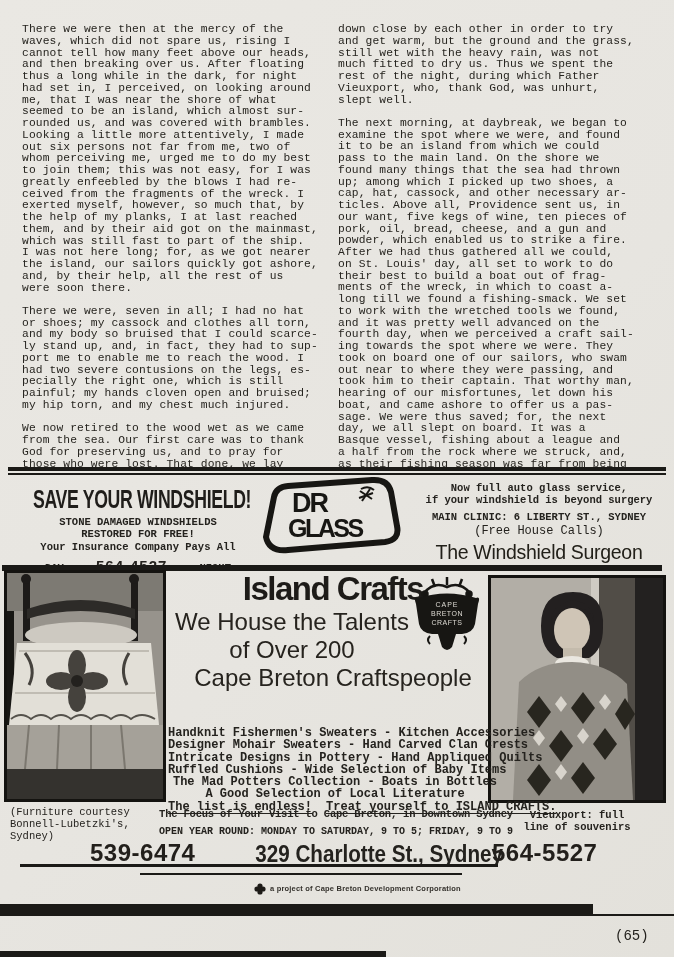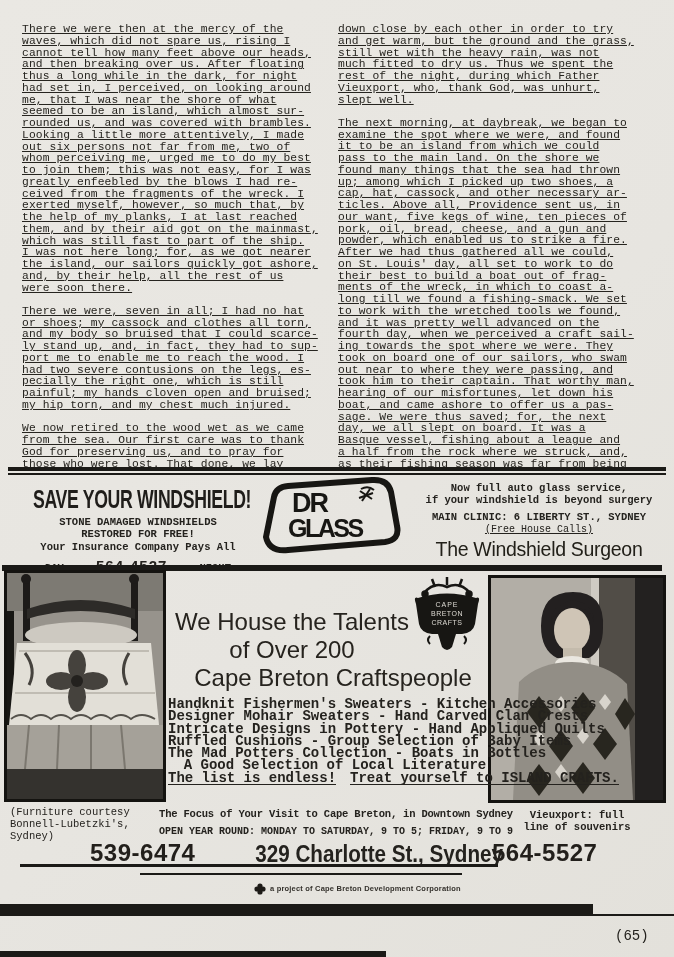--- a/index.html
+++ b/index.html
@@ -2,41 +2,41 @@
 <html><head>
 <meta charset="utf-8">
 <style>
   html,body{margin:0;padding:0;background:#cfccc7;}
   .page{position:relative;width:674px;height:957px;background:linear-gradient(135deg,#eae8e3 0%,#e7e5e0 55%,#e3e1db 100%);overflow:hidden;color:#24221e;}
   .abs{position:absolute;}
   .mono{font-family:"Liberation Mono","DejaVu Sans Mono",monospace;}
   .sans{font-family:"Liberation Sans","DejaVu Sans",sans-serif;}
   
   .col{top:24px;font-size:11.3px;line-height:11.75px;letter-spacing:0.1px;color:#26241f;}
-  .col .para{margin:0 0 11.7px 0;white-space:pre;text-decoration:underline;}
+  .col .para{margin:0 0 11.7px 0;white-space:pre;}
   .col-left{left:22px;width:312px;}
   .col-right{left:338px;width:330px;}
   .hrule{background:#1b1a17;}
   
   .dg-left{left:33px;top:484px;width:210px;text-align:center;}
   .dg-headline{font-size:26px;font-weight:bold;letter-spacing:-0.5px;white-space:nowrap;transform:scaleX(0.68);transform-origin:left top;color:#1f1d1a;}
   .dg-sub{font-size:10.5px;font-weight:bold;line-height:11.6px;margin-top:2px;}
   .dg-row{display:flex;justify-content:space-between;align-items:baseline;font-weight:bold;font-size:10.5px;margin-top:3px;padding:0 12px;}
   .dg-phone{font-family:"Liberation Sans",sans-serif;font-size:15px;letter-spacing:1px;font-weight:bold;}
   .dg-right{left:408px;top:482px;width:262px;text-align:center;}
   .dg-service{font-size:10.5px;font-weight:bold;line-height:12px;}
   .dg-clinic{font-size:10.5px;font-weight:bold;margin-top:5px;}
-  .dg-house{font-size:10px;margin-top:1px;text-decoration:underline;}
+  .dg-house{font-size:12px;margin-top:1px;}
   .dg-tagline{font-size:19.5px;letter-spacing:-0.3px;margin-top:3px;color:#222019;white-space:nowrap;}
   .logo-text{font-family:"Liberation Sans",sans-serif;font-weight:bold;fill:#171613;}
   
   .ic-title{left:168px;top:570px;width:330px;text-align:center;font-size:33px;font-weight:bold;letter-spacing:-1.5px;color:#1d1b18;white-space:nowrap;}
   .ic-sub{text-align:center;color:#26231e;white-space:nowrap;}
   .ic-visit{left:180px;top:696px;width:312px;text-align:center;font-size:10px;font-weight:bold;white-space:nowrap;}
-  .ic-items{left:168px;top:698px;width:334px;text-align:center;font-size:14px;font-weight:bold;line-height:12.3px;}
+  .ic-items{left:168px;top:727px;width:334px;text-align:center;font-size:12px;font-weight:bold;line-height:12.3px;}
   .ic-items div{white-space:nowrap;}
   .u{display:inline-block;border-bottom:1.6px solid #24221e;padding-bottom:0px;}
   .ic-focus{left:150px;top:808px;width:372px;text-align:center;font-size:10.5px;font-weight:bold;letter-spacing:-0.2px;white-space:nowrap;}
   .ic-hours{left:154px;top:826px;width:364px;text-align:center;font-size:10px;font-weight:bold;white-space:nowrap;}
   .ic-phone{top:839px;font-family:Liberation Sans, sans-serif;font-size:24px;font-weight:bold;letter-spacing:0.5px;color:#221f1b;}
   .ic-address{left:238px;top:840px;width:246px;text-align:center;font-family:"Liberation Sans",sans-serif;font-size:24px;font-weight:bold;white-space:nowrap;transform:scaleX(0.86);transform-origin:center top;}
   .caption{left:10px;top:806px;width:150px;font-size:10.5px;line-height:12.2px;white-space:pre;}
   .wholesale{left:496px;top:809px;width:162px;text-align:center;font-size:10.5px;font-weight:bold;line-height:12.2px;white-space:pre;}
   .credit{left:270px;top:884px;font-size:7.5px;font-weight:bold;color:#33302b;letter-spacing:0.2px;white-space:nowrap;}
   .pagenum{left:615px;top:928px;font-size:14px;}
@@ -194,20 +194,21 @@
         <line x1="84" y1="152" x2="84" y2="196"></line>
           <line x1="114" y1="152" x2="118" y2="196"></line>
       </g>
       <rect x="0" y="196" width="156" height="30" fill="#34322e"></rect>
     </svg>
   </div>
   <div class="abs caption">(Furniture courtesy
 Bonnell-Lubetzki's,
 Sydney)</div>
 
+  <div class="abs ic-title sans">Island Crafts</div>
   <div class="abs ic-sub sans" style="left:142px;top:608px;width:300px;font-size:24px;">We House the Talents</div>
   <div class="abs ic-sub sans" style="left:142px;top:636px;width:300px;font-size:24px;">of Over 200</div>
   <div class="abs ic-sub sans" style="left:178px;top:664px;width:310px;font-size:24px;">Cape Breton Craftspeople</div>
 
   <div class="abs" style="left:408px;top:576px;width:78px;height:80px;">
     <svg width="78" height="80" viewBox="0 0 78 80">
       <g stroke="#171613" stroke-width="2.5" fill="none">
         <path d="M16 17 Q26 5 39 11 Q52 5 62 17"></path>
         <line x1="27" y1="11" x2="24" y2="3"></line>
         <line x1="39" y1="9" x2="39" y2="1"></line>
@@ -255,21 +256,21 @@
     </svg>
   </div>
   <div class="abs wholesale">Vieuxport: full
 line of souvenirs</div>
 
 
   <div class="abs ic-items">
     <div>Handknit Fishermen's Sweaters - Kitchen Accessories</div>
     <div>Designer Mohair Sweaters - Hand Carved Clan Crests</div>
     <div>Intricate Designs in Pottery - Hand Appliqued Quilts</div>
-    <div>Ruffled Cushions - Group Selection of Baby Items</div>
+    <div>Ruffled Cushions - Wide Selection of Baby Items</div>
     <div>The Mad Potters Collection - Boats in Bottles</div>
     <div>A Good Selection of Local Literature</div>
     <div>
       <span class="u" style="margin-right:14px;">The list is endless!</span><span class="u">Treat yourself to ISLAND CRAFTS.</span>
     </div>
   </div>
 
   <div class="abs ic-focus">The Focus of Your Visit to Cape Breton, in Downtown Sydney</div>
   <div class="abs ic-hours">OPEN YEAR ROUND: MONDAY TO SATURDAY, 9 TO 5; FRIDAY, 9 TO 9</div>
 

